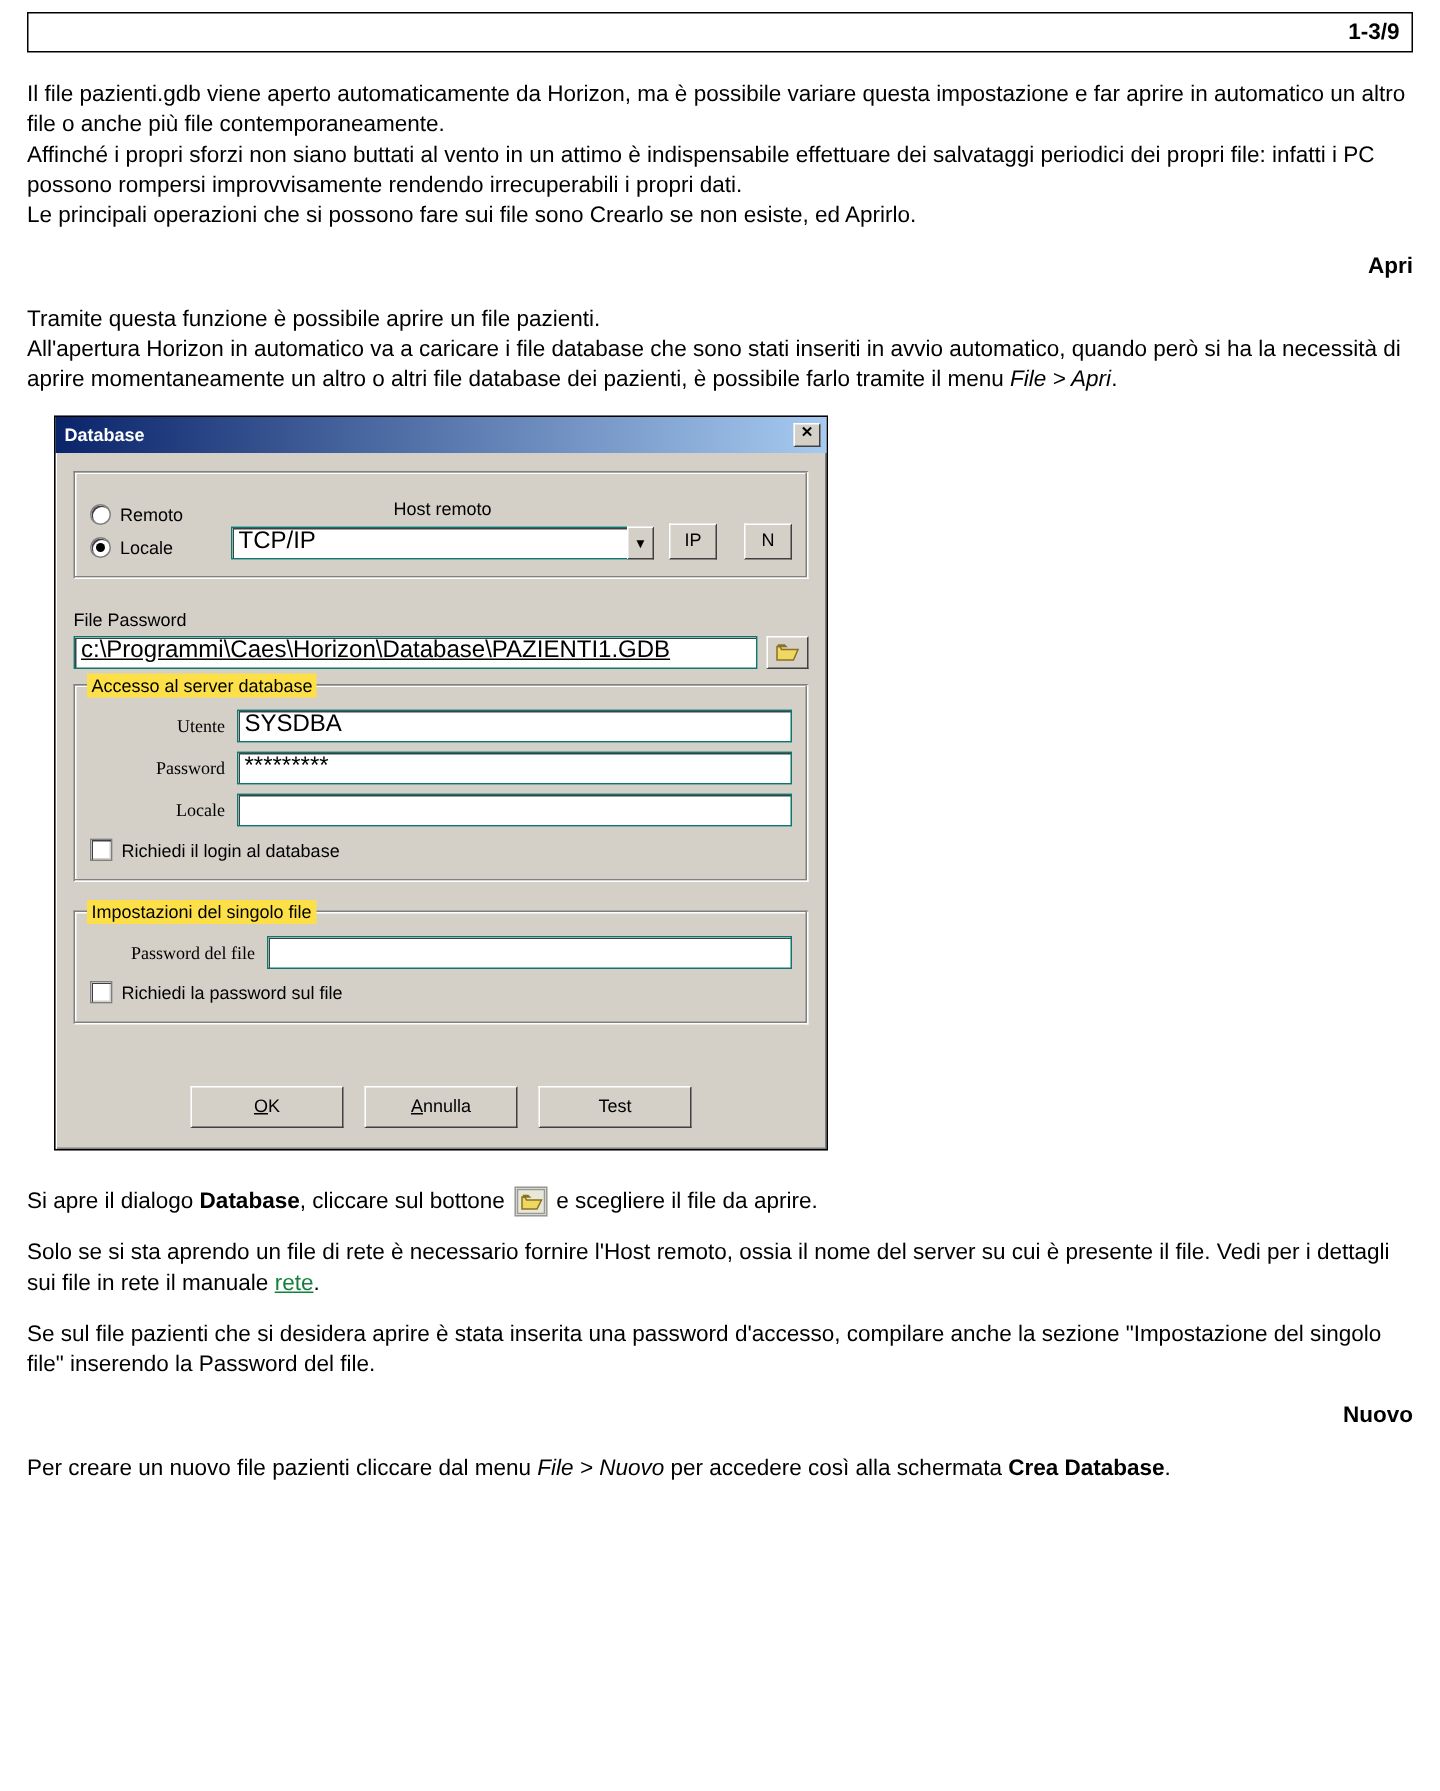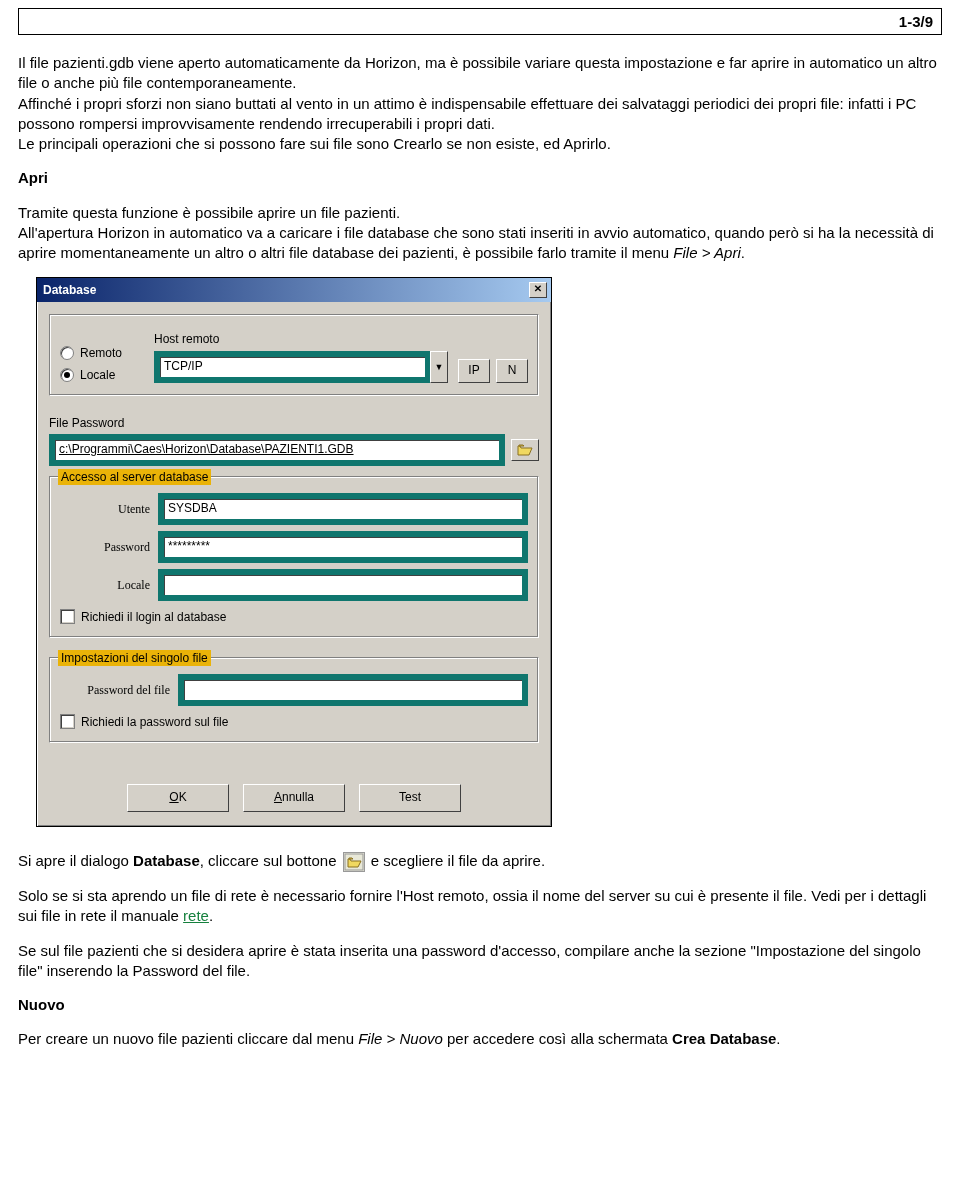--- a/index.html
+++ b/index.html
@@ -19,21 +19,21 @@
     font-size: 15px;
     font-weight: bold;
   }
   .content {
     padding: 0 18px 20px 18px;
     line-height: 1.35;
   }
   .content p {
     margin: 0 0 14px 0;
   }
-  .bold { font-weight: bold; }
+  .bold { font-weight: bold; text-align: right; }
   .italic-underline { font-style: italic; }
   a.link { color: #15803d; text-decoration: underline; }
   .folder-icon-inline {
     display: inline-block;
     vertical-align: middle;
     width: 20px; height: 18px;
     background: #e8e8d8;
     border: 1px solid #999;
     position: relative;
     margin: 0 2px;
@@ -82,21 +82,21 @@
     border-bottom-color: #fff;
     box-shadow: inset -1px -1px 0 #808080, inset 1px 1px 0 #fff;
     position: relative;
     padding: 16px 10px 12px 10px;
     margin-bottom: 19px;
   }
   .groupbox .legend {
     position: absolute;
     top: -8px;
     left: 8px;
-    background: #eab308;
+    background: #fde047;
     padding: 0 3px;
     font-size: 12px;
   }
   .row { display: flex; align-items: center; margin-bottom: 6px; }
   .row:last-child { margin-bottom: 0; }
   .radio {
     width: 12px; height: 12px;
     border-radius: 50%;
     background: #fff;
     border: 1px solid #808080;
@@ -116,25 +116,25 @@
   .checkbox {
     width: 13px; height: 13px;
     background: #fff;
     border: 1px solid #808080;
     box-shadow: inset 1px 1px 0 #404040, inset -1px -1px 0 #d4d0c8;
     margin-right: 6px;
     flex-shrink: 0;
   }
   .textfield {
     background: #fff;
-    border: 6px solid #0f766e;
+    border: 1px solid #0f766e;
     box-shadow: inset 1px 1px 0 #404040, inset -1px -1px 0 #fff;
     height: 18px;
     padding: 1px 4px;
-    font-size: 12px;
+    font-size: 16px;
     font-family: Tahoma, Arial, sans-serif;
     line-height: 16px;
     overflow: hidden;
     white-space: nowrap;
   }
   .combo {
     display: flex;
     align-items: stretch;
   }
   .combo .textfield { flex: 1; }
@@ -183,22 +183,22 @@
     padding-top: 22px;
   }
   .mnemonic { text-decoration: underline; }
   .host-row {
     display: flex;
     align-items: flex-end;
     gap: 10px;
   }
   .radio-col { width: 84px; }
   .host-center { flex: 1; }
-  .host-label { margin-bottom: 4px; }
-  .small-btns { display: flex; gap: 6px; }
+  .host-label { text-align: center; margin-bottom: 4px; }
+  .small-btns { display: flex; gap: 18px; }
 </style>
 </head>
 <body>
 
 <div class="page-header">
   <span>1-3/9</span>
 </div>
 
 <div class="content">
 

